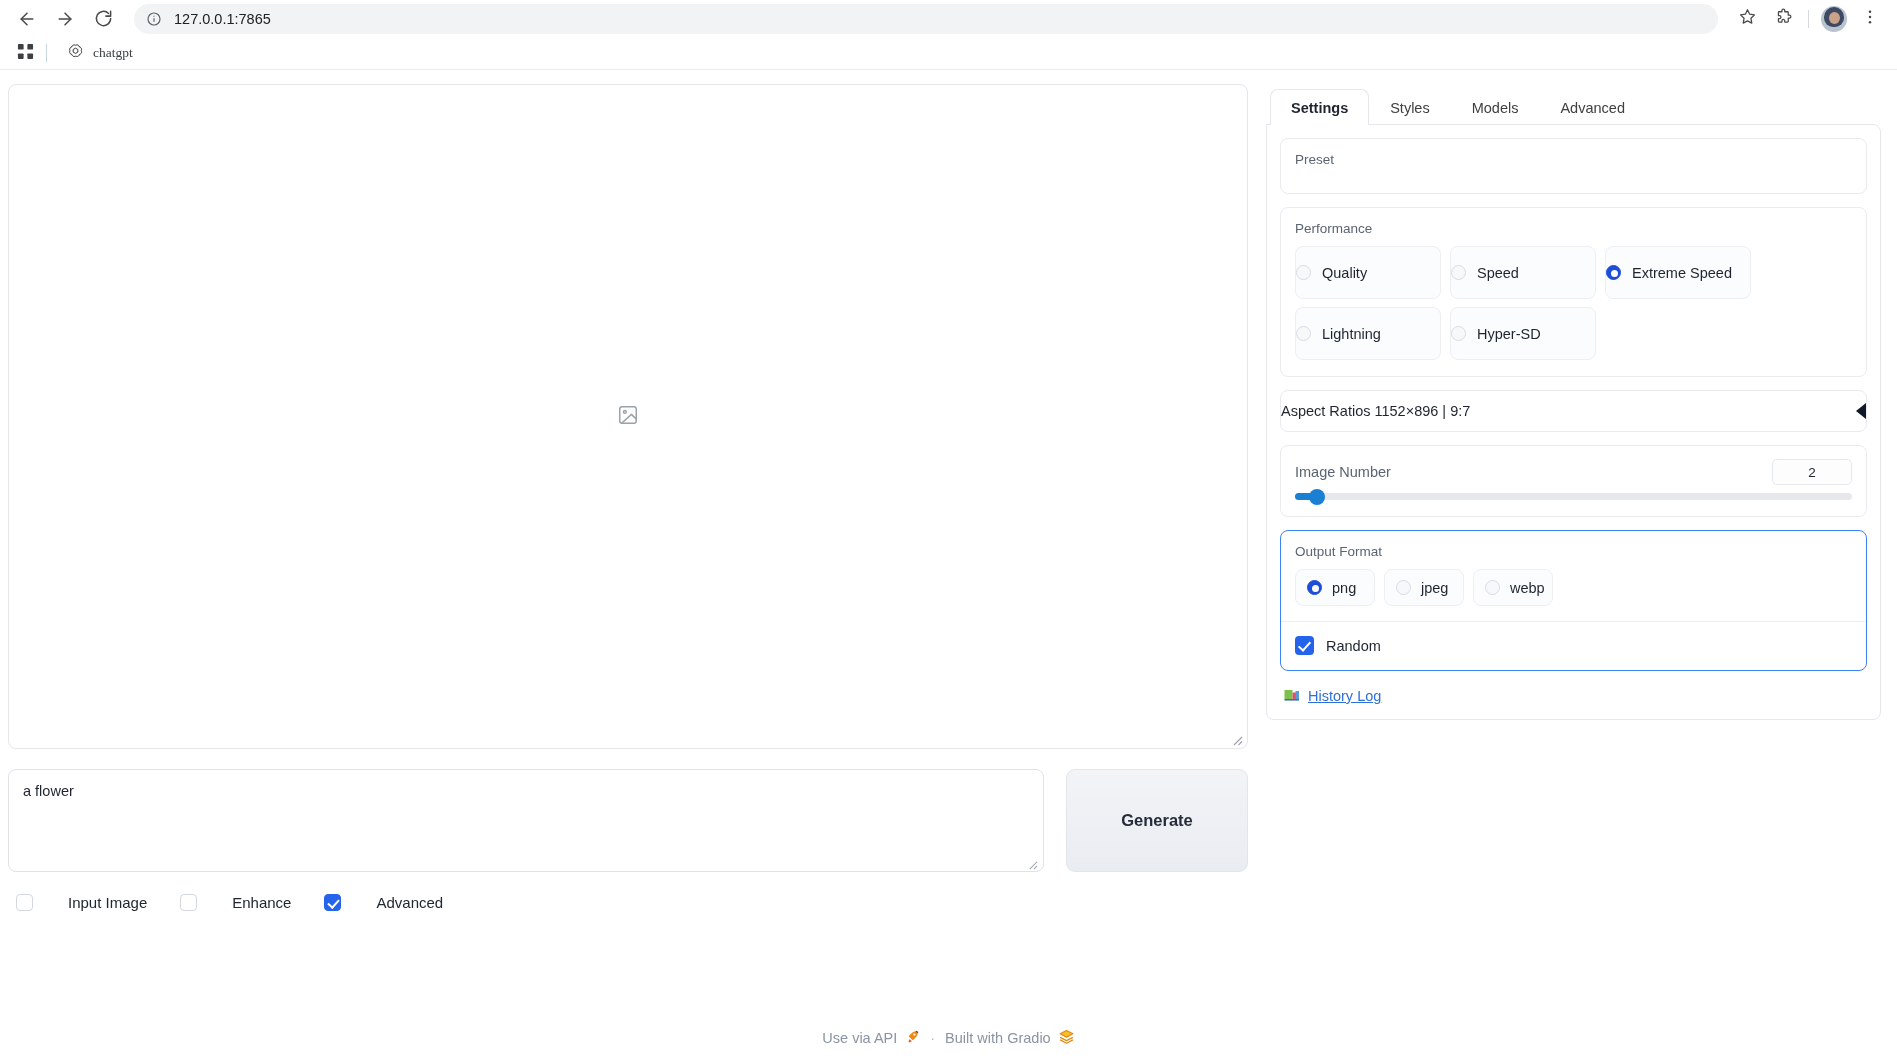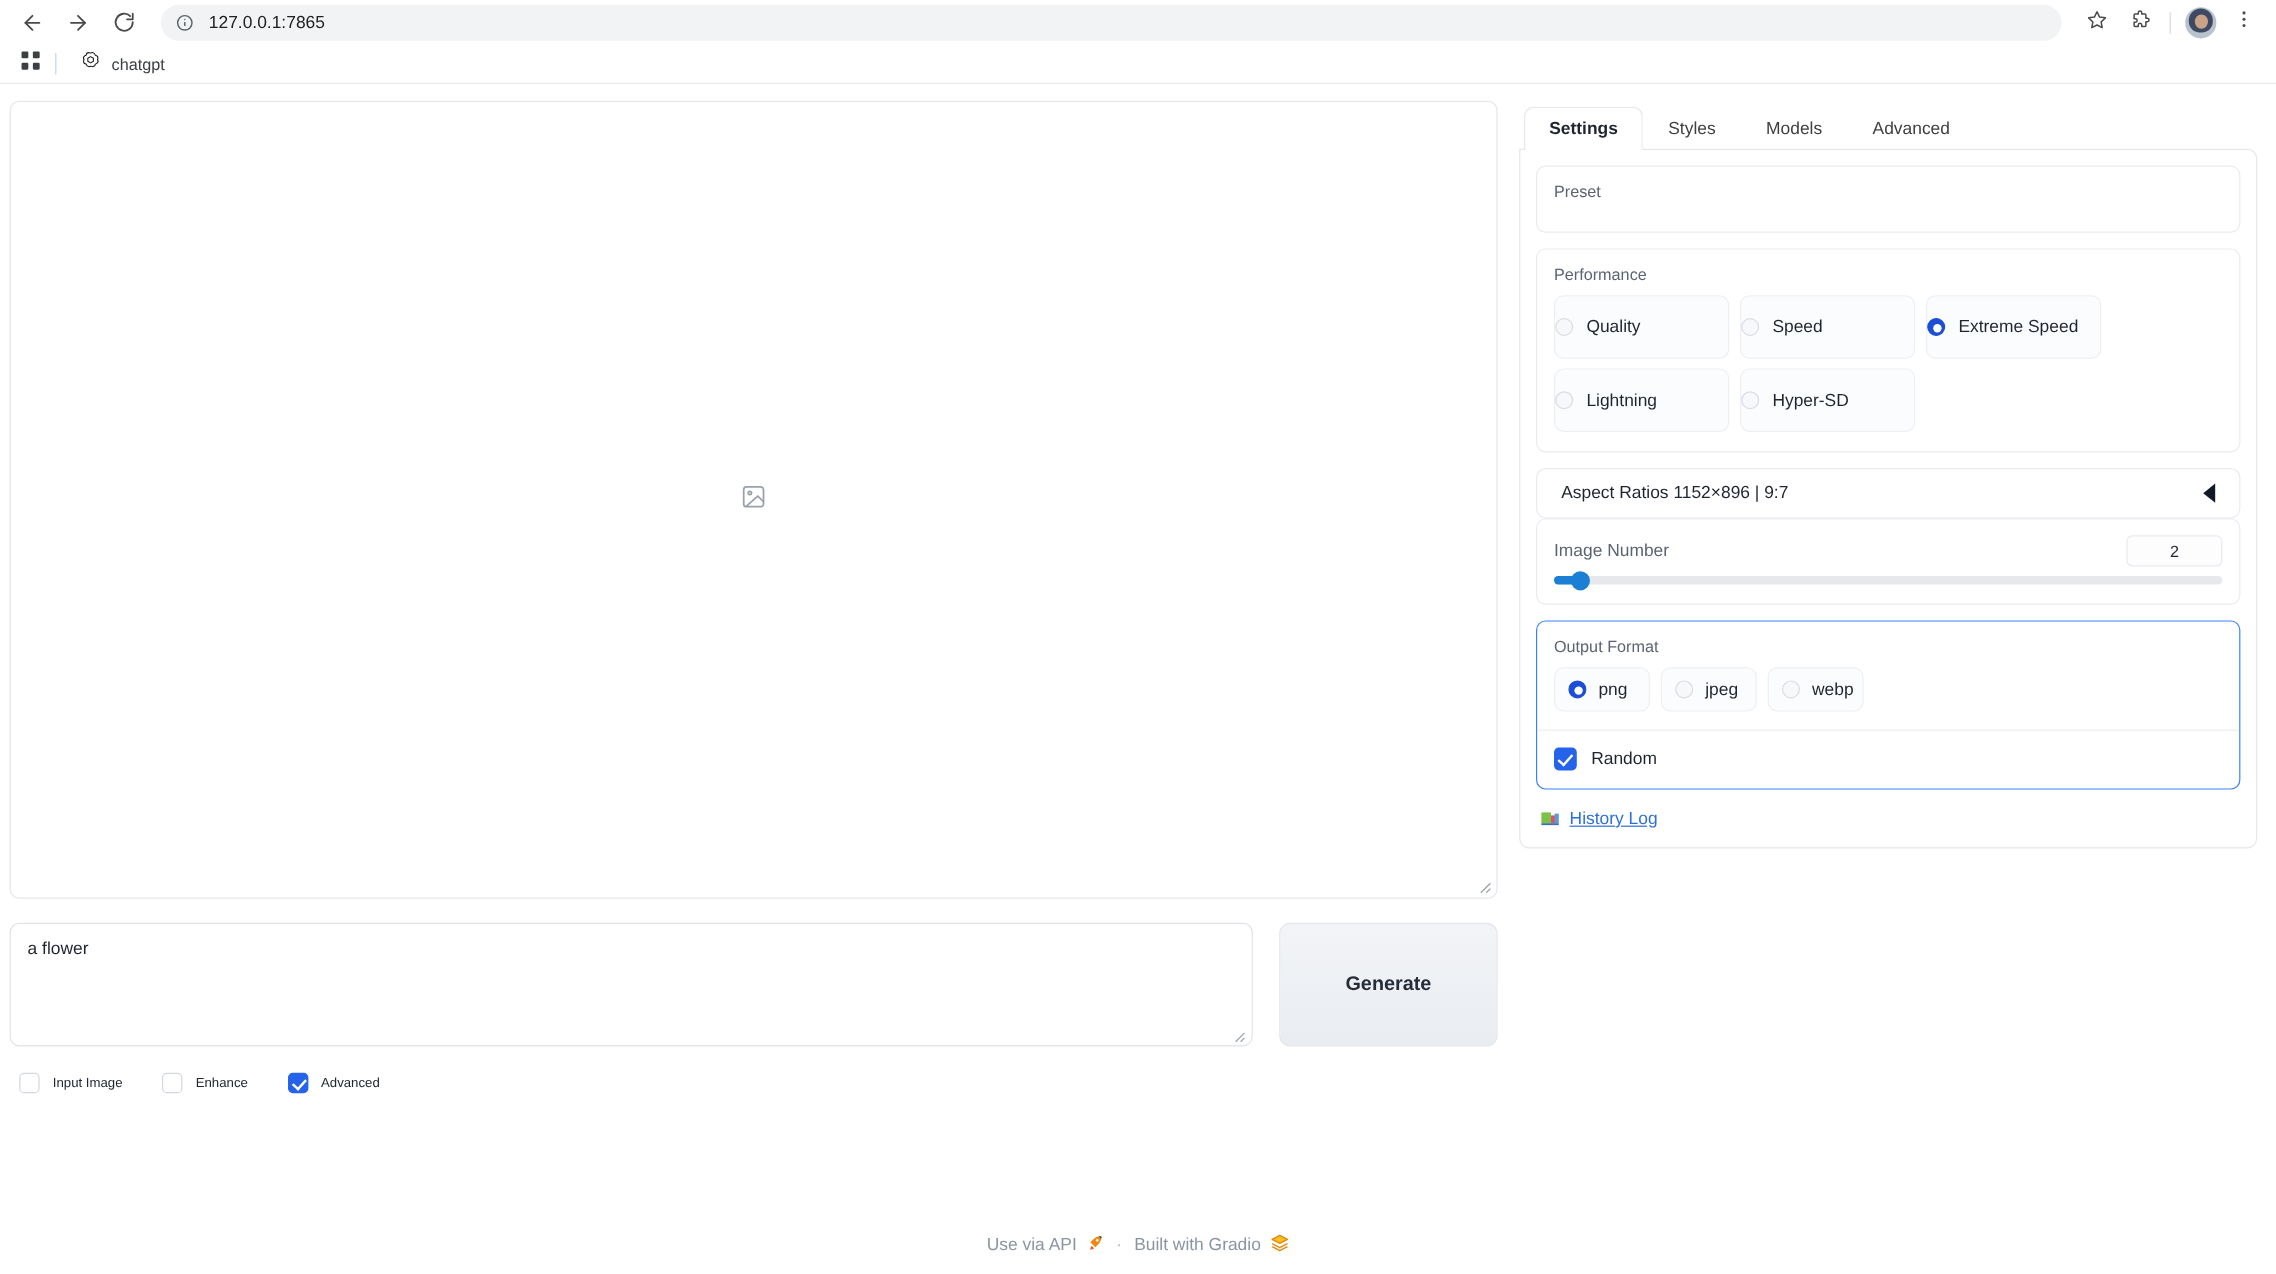--- a/index.html
+++ b/index.html
@@ -99,20 +99,21 @@
 
   
   .bookmark-bar {
     height: 33px;
     background: #ffffff;
     display: flex;
     align-items: center;
     padding: 0 10px;
     gap: 0px;
     border-bottom: 1px solid #e8eaed;
+    font-family: Liberation Serif, serif;
   }
   .apps-icon {
     width: 30px; height: 26px;
     display: flex; align-items: center; justify-content: center;
     color: #3c4043;
   }
   .bm-sep {
     width: 1px; height: 18px;
     background: #c9d4e4;
     margin: 0 14px 0 6px;
@@ -229,22 +230,23 @@
   .cbox.checked::after {
     content: "";
     position: absolute;
     left: 5px; top: 1.5px;
     width: 5px; height: 9px;
     border: solid #fff;
     border-width: 0 2px 2px 0;
     transform: rotate(42deg);
   }
   .check-label {
-    font-size: 11px;
+    font-size: 15px;
     color: #212832;
+    margin-left: 24px;
   }
 
   
   .right-col {
     width: 615px;
     flex: 0 0 auto;
     padding-top: 0px;
   }
   .tabs {
     display: flex;
@@ -347,21 +349,22 @@
   .radio-label { font-size: 14.5px; color: #1f2430; white-space: nowrap; }
 
   .accordion {
     height: 42px;
     border: 1px solid #e9ebef;
     border-radius: 8px;
     background: #fff;
     display: flex;
     align-items: center;
     justify-content: space-between;
-    padding: 0 20px;
+    padding: 0 0;
+    margin-bottom: 13px;
   }
   .accordion-label { font-size: 14.5px; color: #1f2430; }
   .caret-left {
     width: 0; height: 0;
     border-top: 8px solid transparent;
     border-bottom: 8px solid transparent;
     border-right: 10px solid #111827;
   }
 
   .slider-head {

